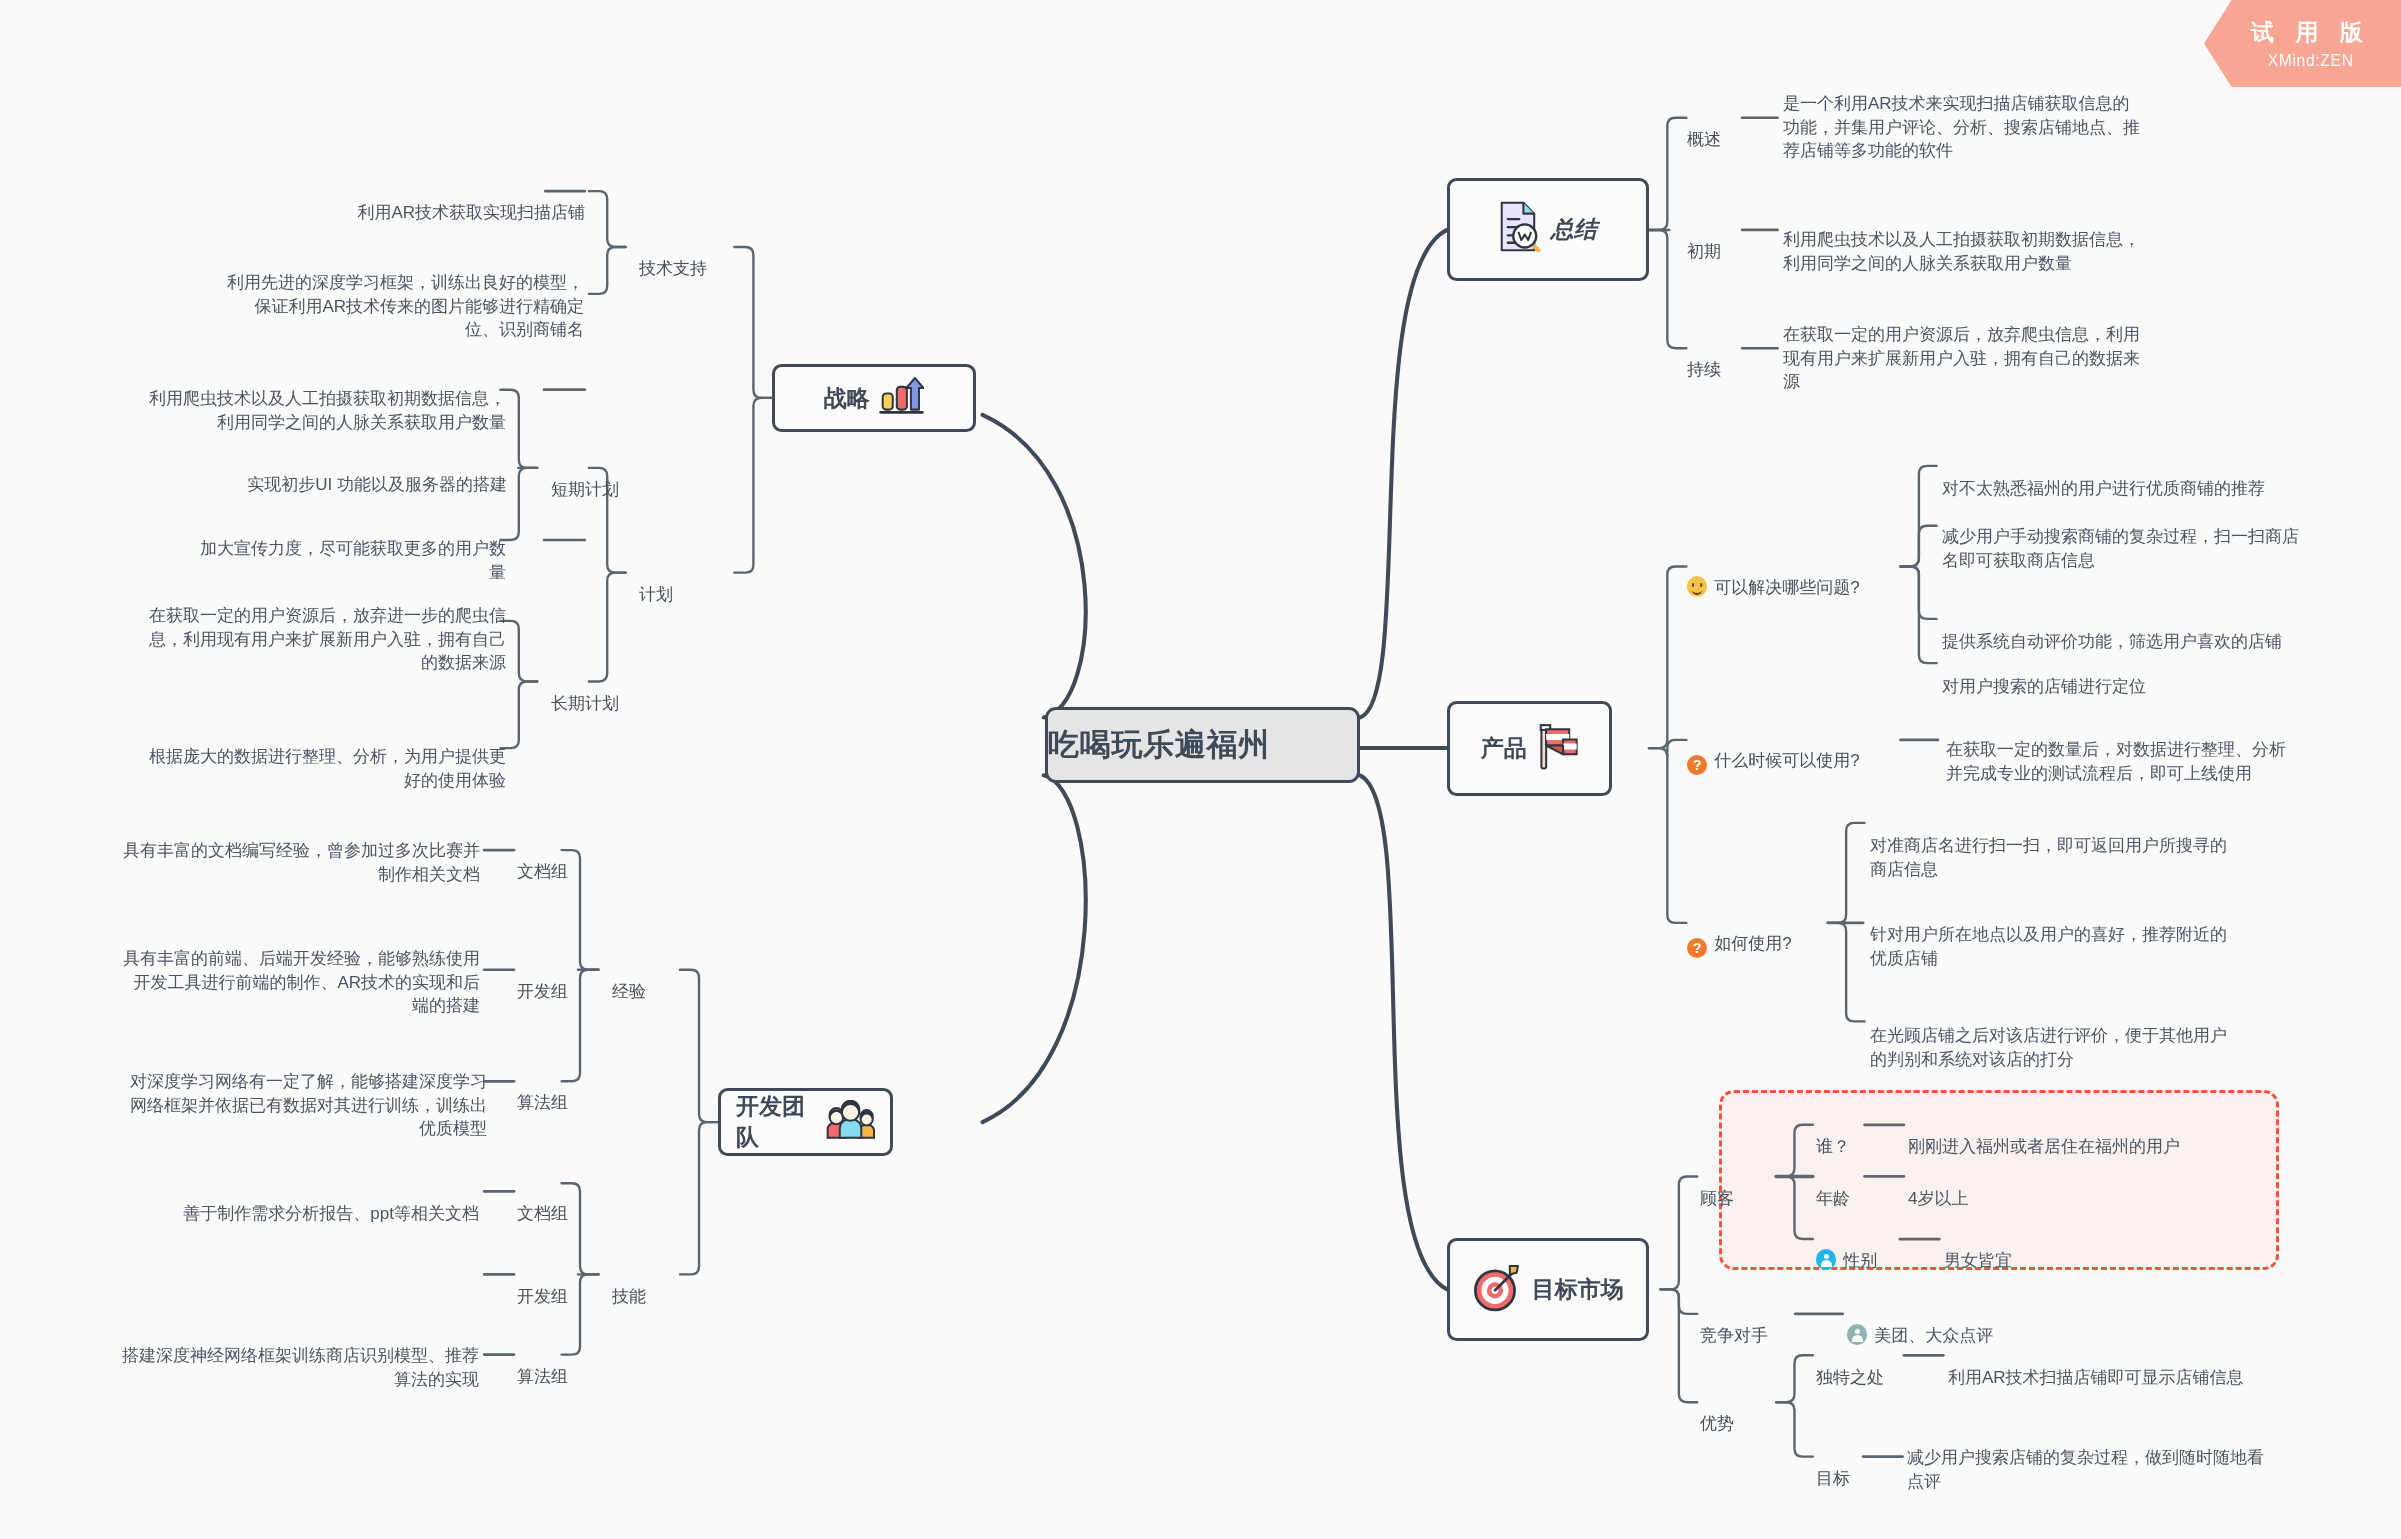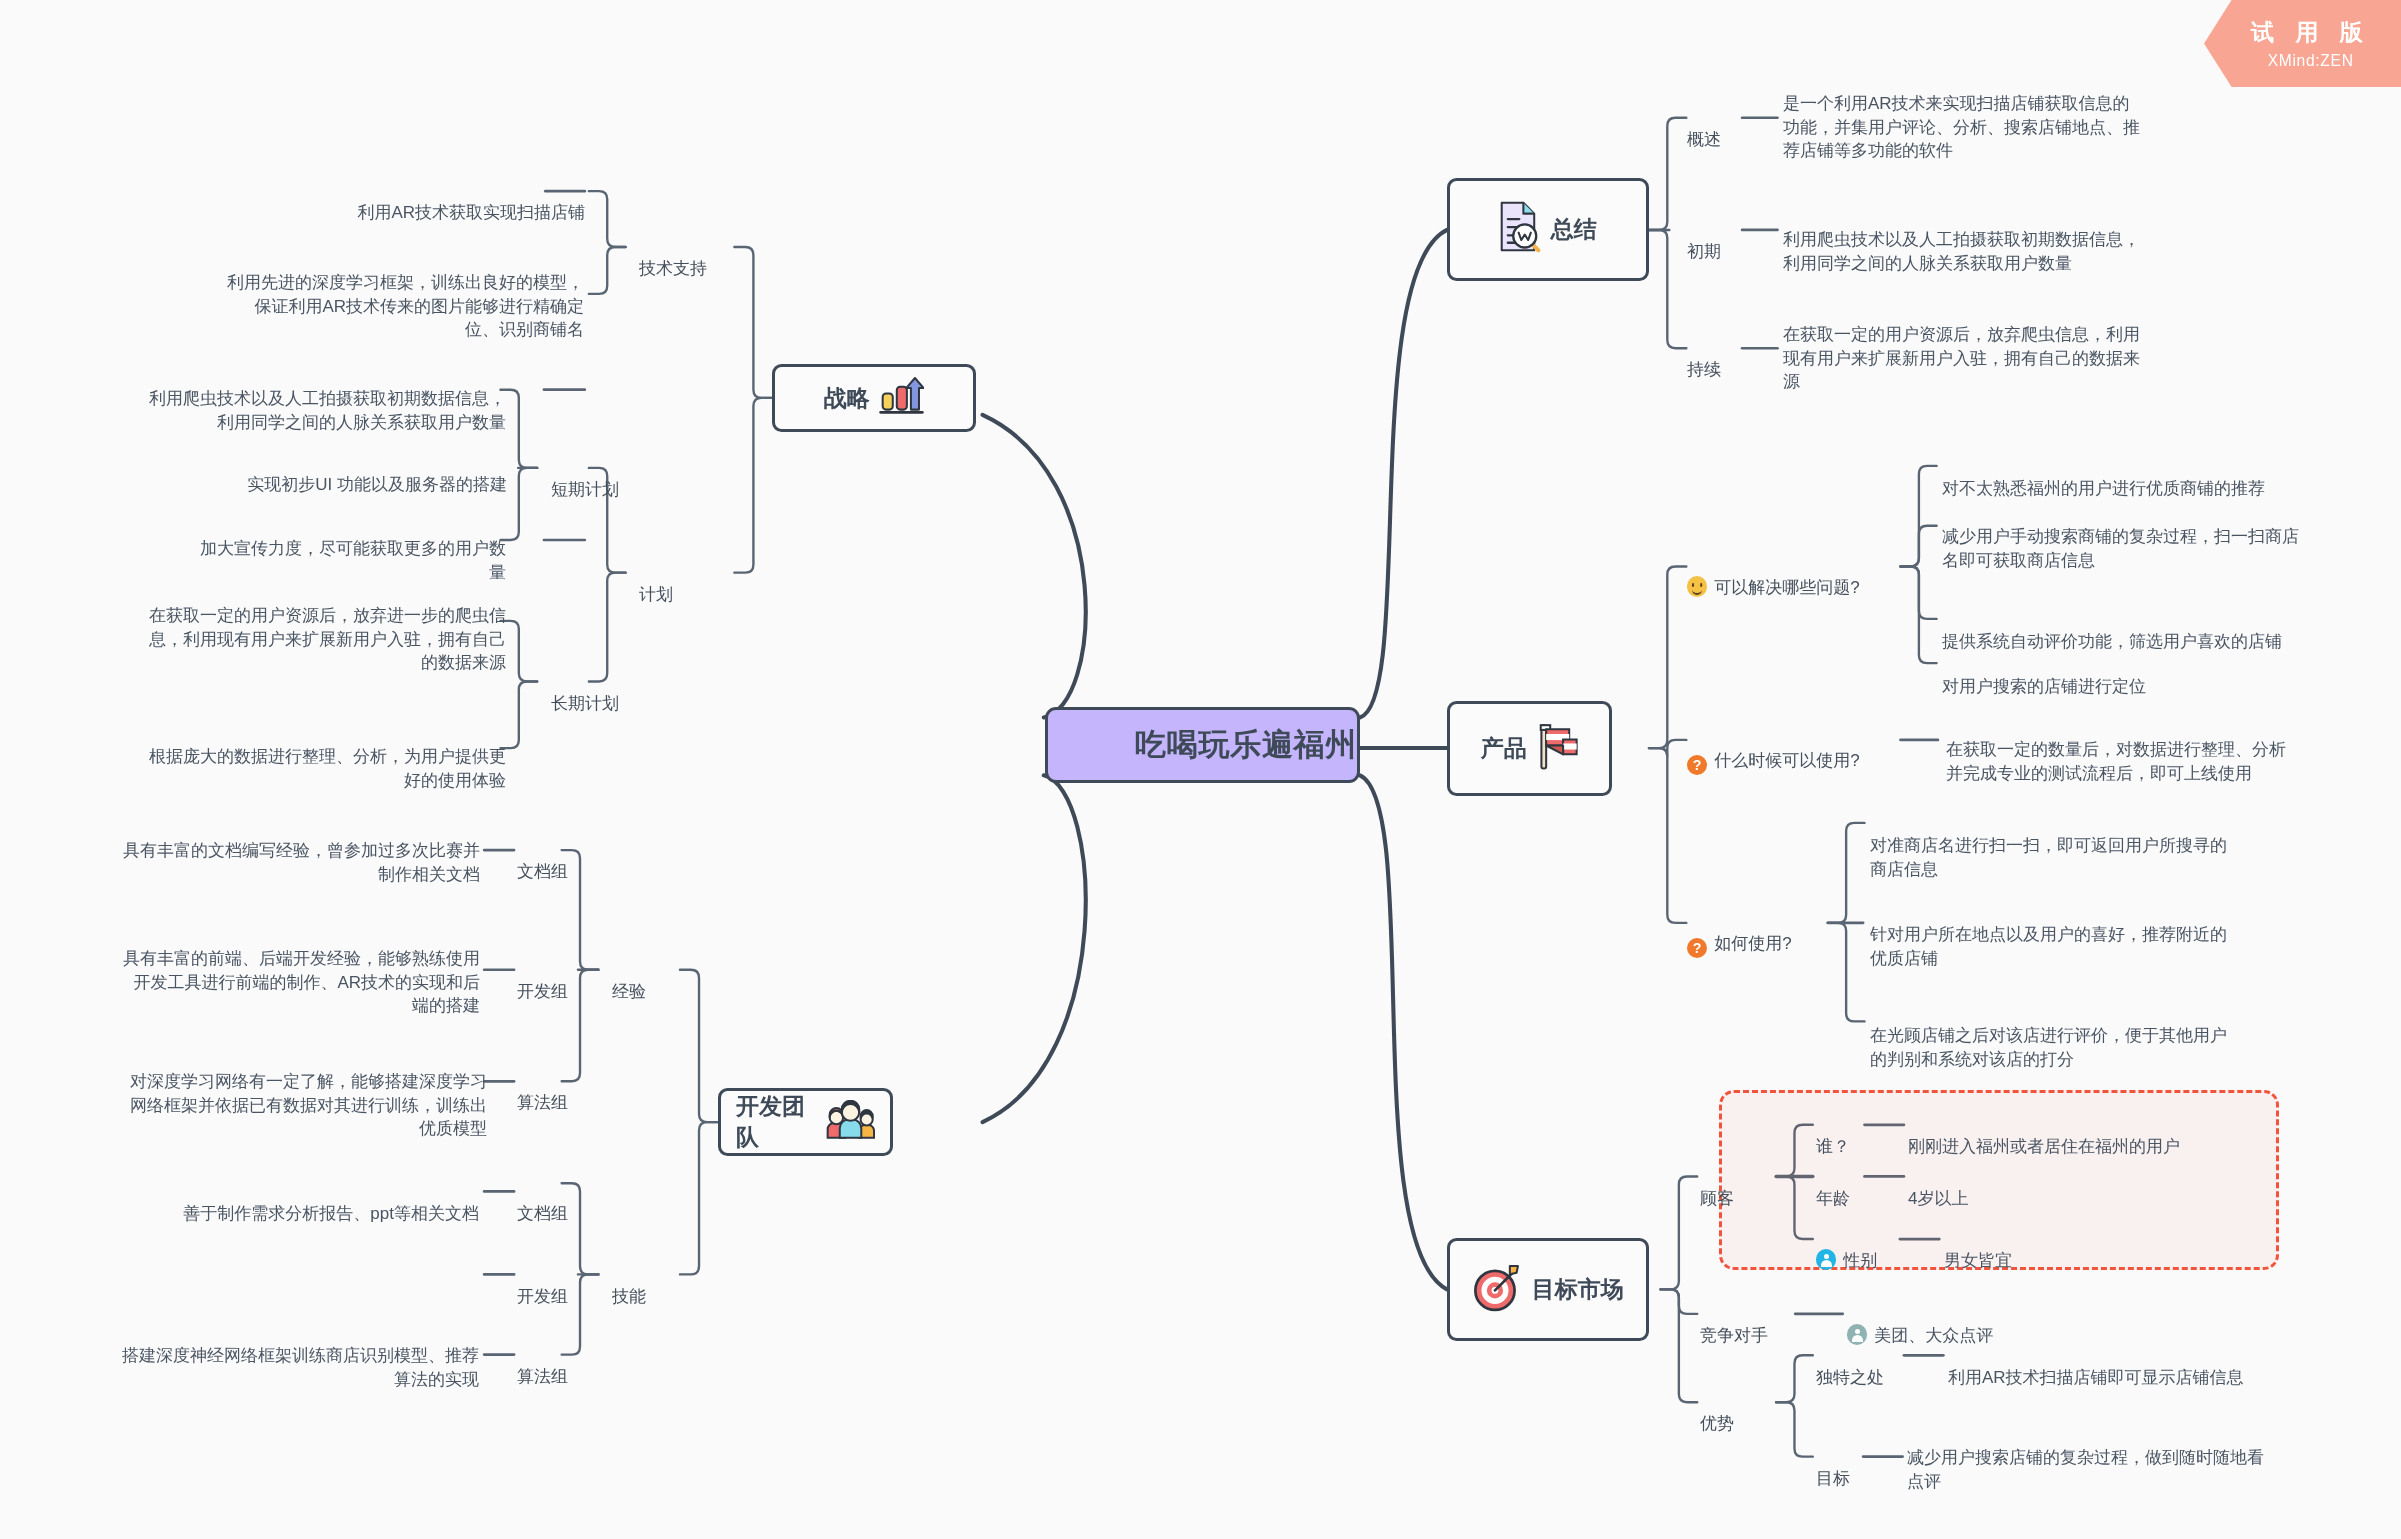--- a/index.html
+++ b/index.html
@@ -22,22 +22,22 @@
     width: 2401px;
     height: 1539px;
     pointer-events: none;
   }
 
   
   .central {
     position: absolute;
     border: 3.4px solid #3f4a59;
     border-radius: 11px;
-    background: #c4b5fd;
-    display: flex; align-items: center; justify-content: flex-end;
+    background: #e5e5e5;
+    display: flex; align-items: center; justify-content: flex-start;
     font-size: 31px; font-weight: bold; color: #3f4a59;
     letter-spacing: 0.7px;
   }
 
   
   .mainnode {
     position: absolute;
     border: 3.4px solid #3f4a59;
     border-radius: 9.5px;
     background: #fbfbfb;
@@ -250,21 +250,21 @@
           <circle cx="66" cy="29" r="9" fill="#fdf3e3"></circle>
           <path d="M57 27 a9 9 0 0 1 18 0 v-3 a9 9 0 0 0 -18 0 Z" fill="#2f3640"></path>
           <path d="M26 56 V42 a13 13 0 0 1 13-13 h6 a13 13 0 0 1 13 13 V56 Z" fill="#87dceb"></path>
           <circle cx="42" cy="18" r="13" fill="#fdf3e3"></circle>
           <path d="M29 19 a13 13 0 0 1 26 0 v-5 a13 13 0 0 0 -26 0 Z" fill="#2f3640"></path>
         </g>
       </svg>
     </span>
   </div>
 
-  <div class="mainnode" style="left:1447px; top:178px; width:202px; height:103px;">
+  <div class="mainnode" style="left:1447px; top:178px; width:202px; height:103px;font-style:italic;">
     <span class="ico">
       <svg width="42" height="53" viewBox="0 0 62 78">
         <path d="M4 4 h32 l16 16 v54 h-48 Z" fill="#e9e4fb" stroke="#2f3640" stroke-width="3" stroke-linejoin="round"></path>
         <path d="M36 4 v16 h16" fill="#8fdcef" stroke="#2f3640" stroke-width="3" stroke-linejoin="round"></path>
         <g stroke="#2f3640" stroke-width="3.4" stroke-linecap="round">
           <line x1="13" y1="28" x2="30" y2="28"></line>
           <line x1="13" y1="40" x2="30" y2="40"></line>
           <line x1="13" y1="52" x2="30" y2="52"></line>
           <line x1="13" y1="63" x2="26" y2="63"></line>
         </g>

